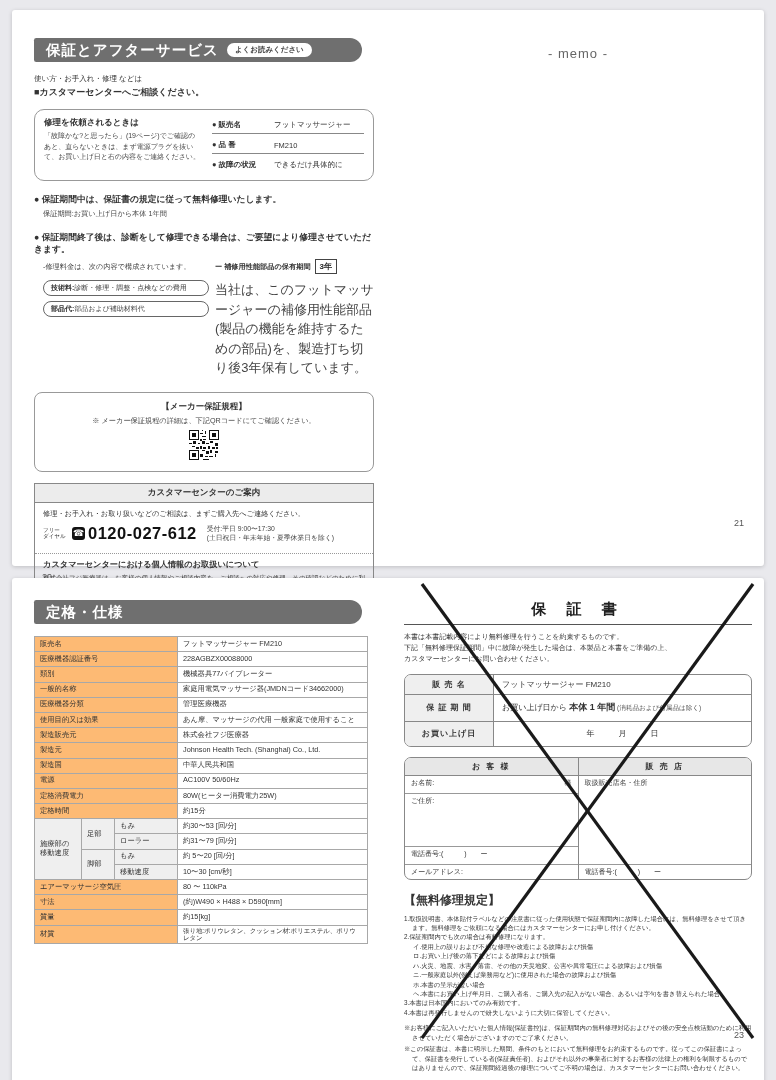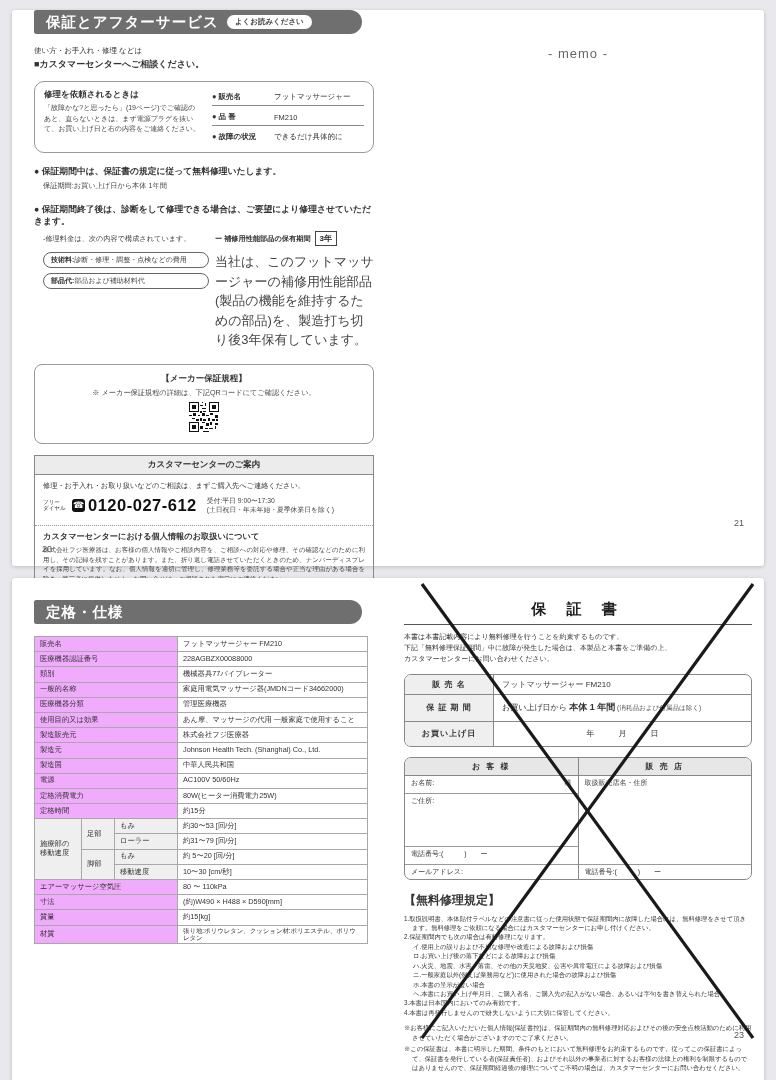--- a/index.html
+++ b/index.html
@@ -14,21 +14,21 @@
     position:absolute;left:12px;width:752px;background:#fff;
     border-radius:3px;box-shadow:0 1px 4px rgba(0,0,0,.18);
   }
   #spread1{top:10px;height:556px;}
   #spread2{top:578px;height:520px;}
   .pageL{position:absolute;left:22px;top:0;width:340px;}
   .pageR{position:absolute;left:392px;top:0;width:348px;}
 
   
   .banner{
-    display:flex;align-items:center;height:24px;
+    display:flex;align-items:center;height:24px;margin-top:28px;
     background:#6f6f6f;color:#fff;border-radius:3px 16px 16px 3px;
     padding:0 10px 0 12px;width:306px;
   }
   .banner .ttl{font-size:14.5px;font-weight:bold;letter-spacing:1px;white-space:nowrap;}
   .banner .badge{
     background:#fff;color:#444;font-size:7.5px;font-weight:bold;
     border-radius:8px;padding:2px 8px;margin-left:8px;white-space:nowrap;
   }
   .pgnum{position:absolute;bottom:38px;font-size:9px;color:#555;}
 
@@ -91,21 +91,21 @@
   .privb{font-size:6.4px;line-height:1.5;color:#444;margin-top:3px;text-align:justify;}
 
   .memo{position:absolute;left:0;top:36px;width:100%;text-align:center;font-size:13px;color:#666;letter-spacing:1px;}
 
   
   .spec{border-collapse:collapse;margin-top:12px;width:334px;}
   .spec td{
     border:1px solid #a8a8a8;font-size:7.3px;padding:1px 5px;height:12.2px;
     line-height:1.2;color:#333;vertical-align:middle;
   }
-  .spec td.lab{background:#f0abfc;width:120px;}
+  .spec td.lab{background:#fdba74;width:120px;}
   .spec td.g1{background:#efefef;width:36px;text-align:left;}
   .spec td.g2{background:#efefef;width:22px;}
   .spec td.g3{background:#efefef;width:52px;}
   .spec td.small{font-size:6.4px;}
 
   
   .certtitle{font-size:15px;font-weight:bold;text-align:center;letter-spacing:8px;margin-top:22px;color:#222;}
   .certrule{border-top:1.5px solid #555;margin-top:5px;}
   .certintro{font-size:7px;line-height:1.55;margin-top:7px;color:#333;}
   .ctbl{border:1px solid #888;border-radius:7px;overflow:hidden;margin-top:9px;}

